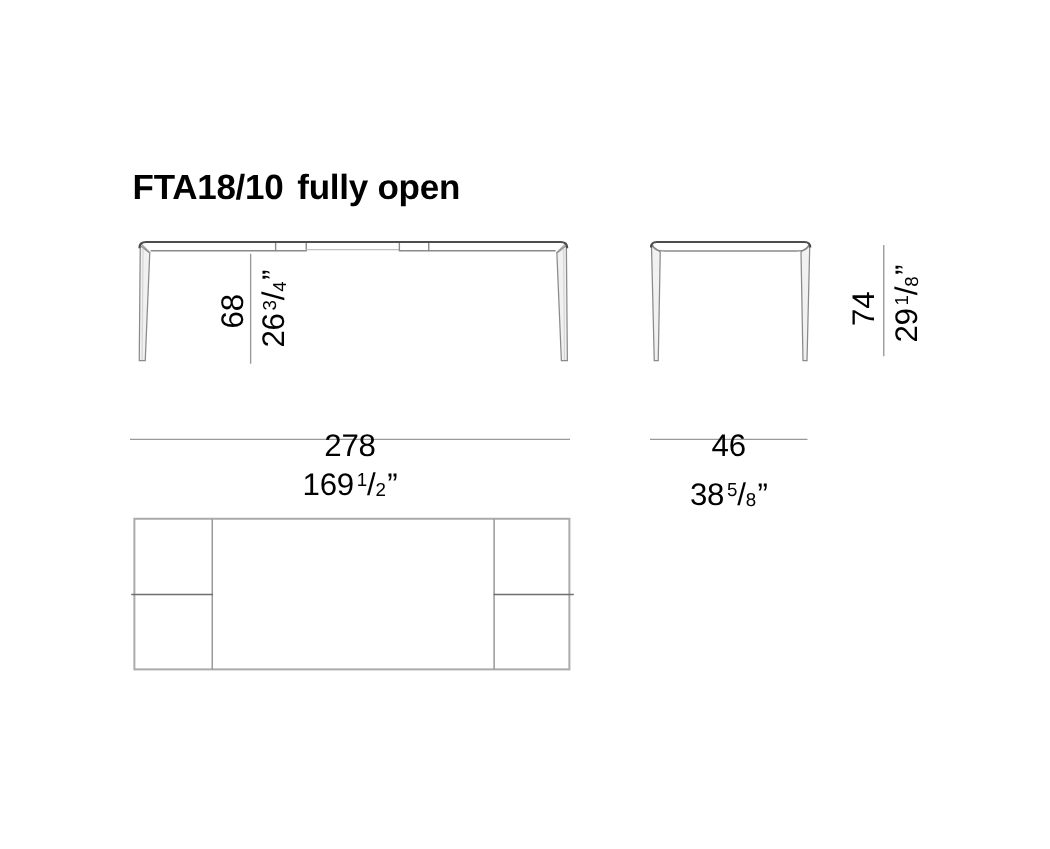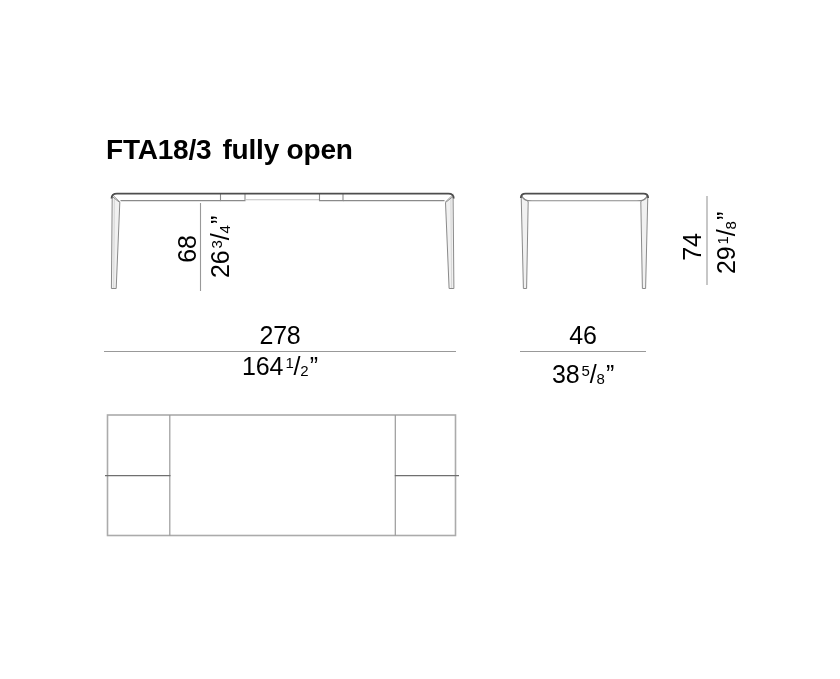--- a/index.html
+++ b/index.html
@@ -12,21 +12,21 @@
   .title {
     position:absolute; left:106px; top:136px; font-size:28px; line-height:1;
     letter-spacing:-0.2px; white-space:nowrap;
   }
   .title .model { font-weight:700; }
   .title .state { font-weight:700; margin-left:11px; }
   .dim {
     position:absolute; font-size:25px; line-height:1; white-space:nowrap;
     letter-spacing:-0.2px;
   }
-  .h-dim { transform:translateX(-50%); text-align:center; }
+  .h-dim { transform:translateX(-50%); text-align:center;margin-top:22px; }
   .v-dim { transform:translate(-50%,-50%) rotate(-90deg); }
   .imp sup {
     font-size:60%; vertical-align:baseline; position:relative; top:-0.45em;
     margin-left:0.15em;
   }
   .imp sub {
     font-size:60%; vertical-align:baseline; position:relative; top:0.05em;
   }
   .imp .unit { margin-left:0.05em; }
   .imp .slash { }
@@ -73,28 +73,28 @@
     <g>
       <rect x="107.5" y="415" width="348" height="120.5" fill="none" stroke="#ababab" stroke-width="1.6"></rect>
       <line x1="169.8" y1="415" x2="169.8" y2="535.5" stroke="#9a9a9a" stroke-width="1.2"></line>
       <line x1="395.3" y1="415" x2="395.3" y2="535.5" stroke="#9a9a9a" stroke-width="1.2"></line>
       <line x1="105" y1="475.6" x2="170.5" y2="475.6" stroke="#6f6f6f" stroke-width="1.3"></line>
       <line x1="394.8" y1="475.6" x2="459" y2="475.6" stroke="#6f6f6f" stroke-width="1.3"></line>
     </g>
   </svg>
 
   <div class="title">
-    <span class="model">FTA18/3</span><span class="state">fully open</span>
+    <span class="model">FTA18/10</span><span class="state">fully open</span>
   </div>
 
   <div class="dim v-dim" style="left:187px; top:249px;">68</div>
   <div class="dim v-dim imp" style="left:220px; top:247px;"><span>26</span><sup>3</sup><span class="slash">/</span><sub>4</sub><span class="unit">”</span></div>
 
   <div class="dim v-dim" style="left:692px; top:247px;">74</div>
   <div class="dim v-dim imp" style="left:726px; top:243px;"><span>29</span><sup>1</sup><span class="slash">/</span><sub>8</sub><span class="unit">”</span></div>
 
   <div class="dim h-dim" style="left:280px; top:323px;">278</div>
-  <div class="dim h-dim imp" style="left:280px; top:354px;"><span>164</span><sup>1</sup><span class="slash">/</span><sub>2</sub><span class="unit">”</span></div>
+  <div class="dim h-dim imp" style="left:280px; top:354px;"><span>169</span><sup>1</sup><span class="slash">/</span><sub>2</sub><span class="unit">”</span></div>
 
   <div class="dim h-dim" style="left:583px; top:323px;">46</div>
   <div class="dim h-dim imp" style="left:583px; top:362px;text-align:right;"><span>38</span><sup>5</sup><span class="slash">/</span><sub>8</sub><span class="unit">”</span></div>
 
 </div>
 
 </body></html>

